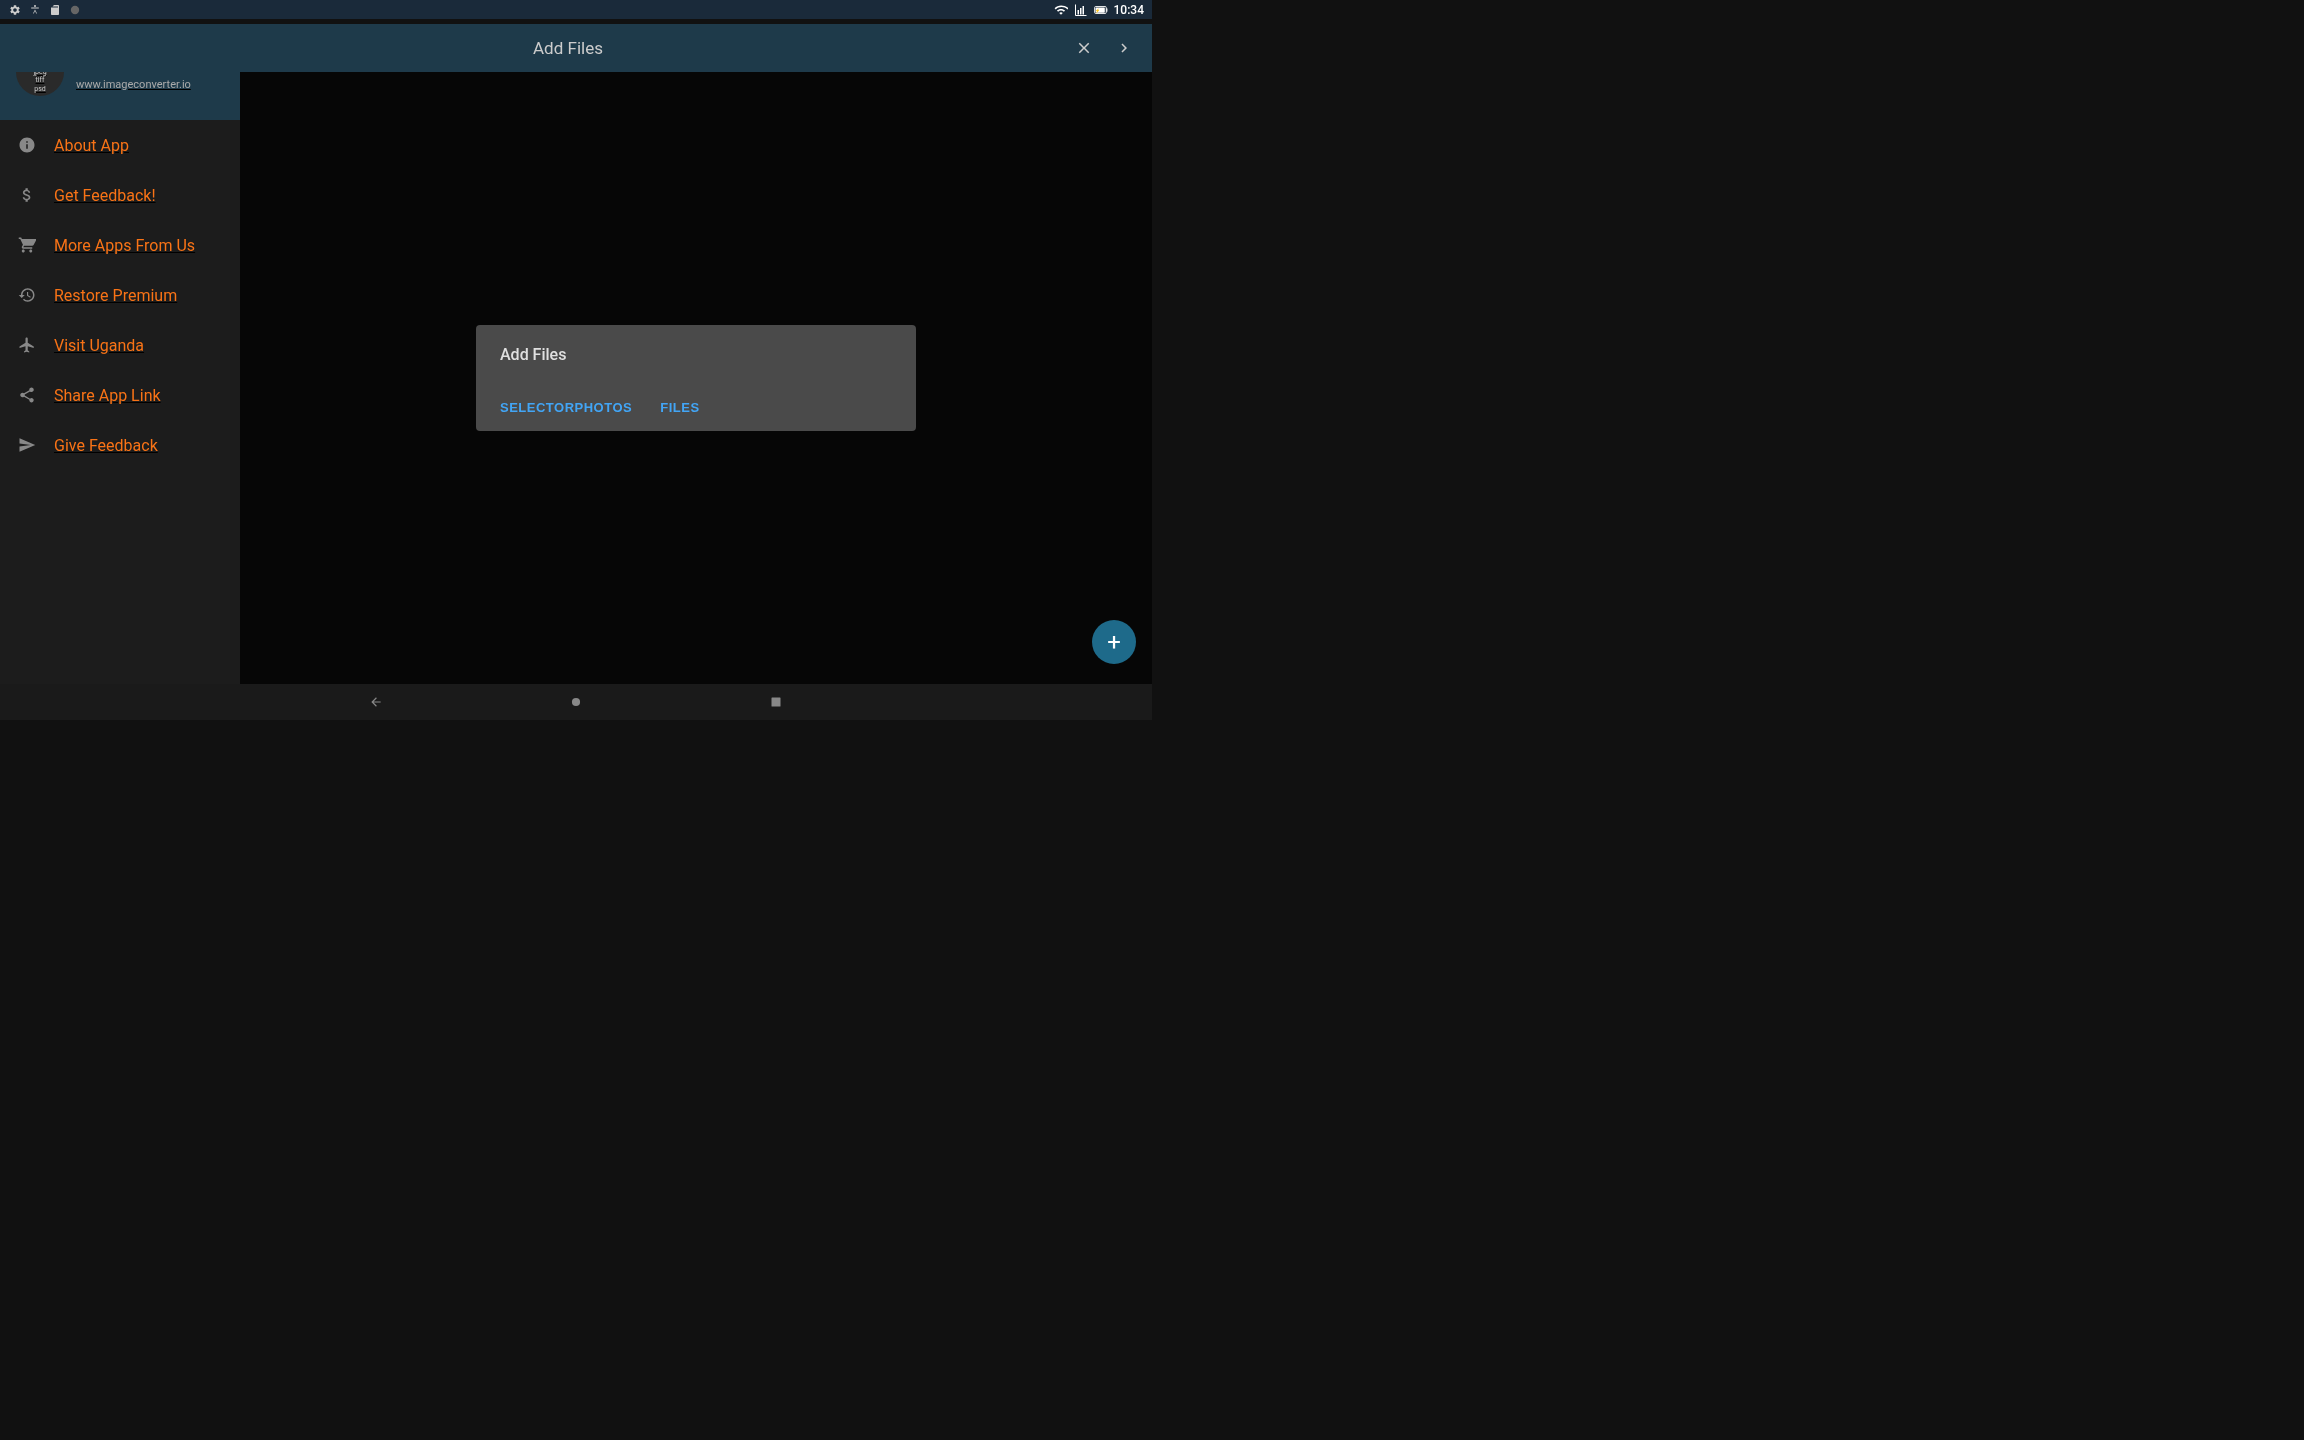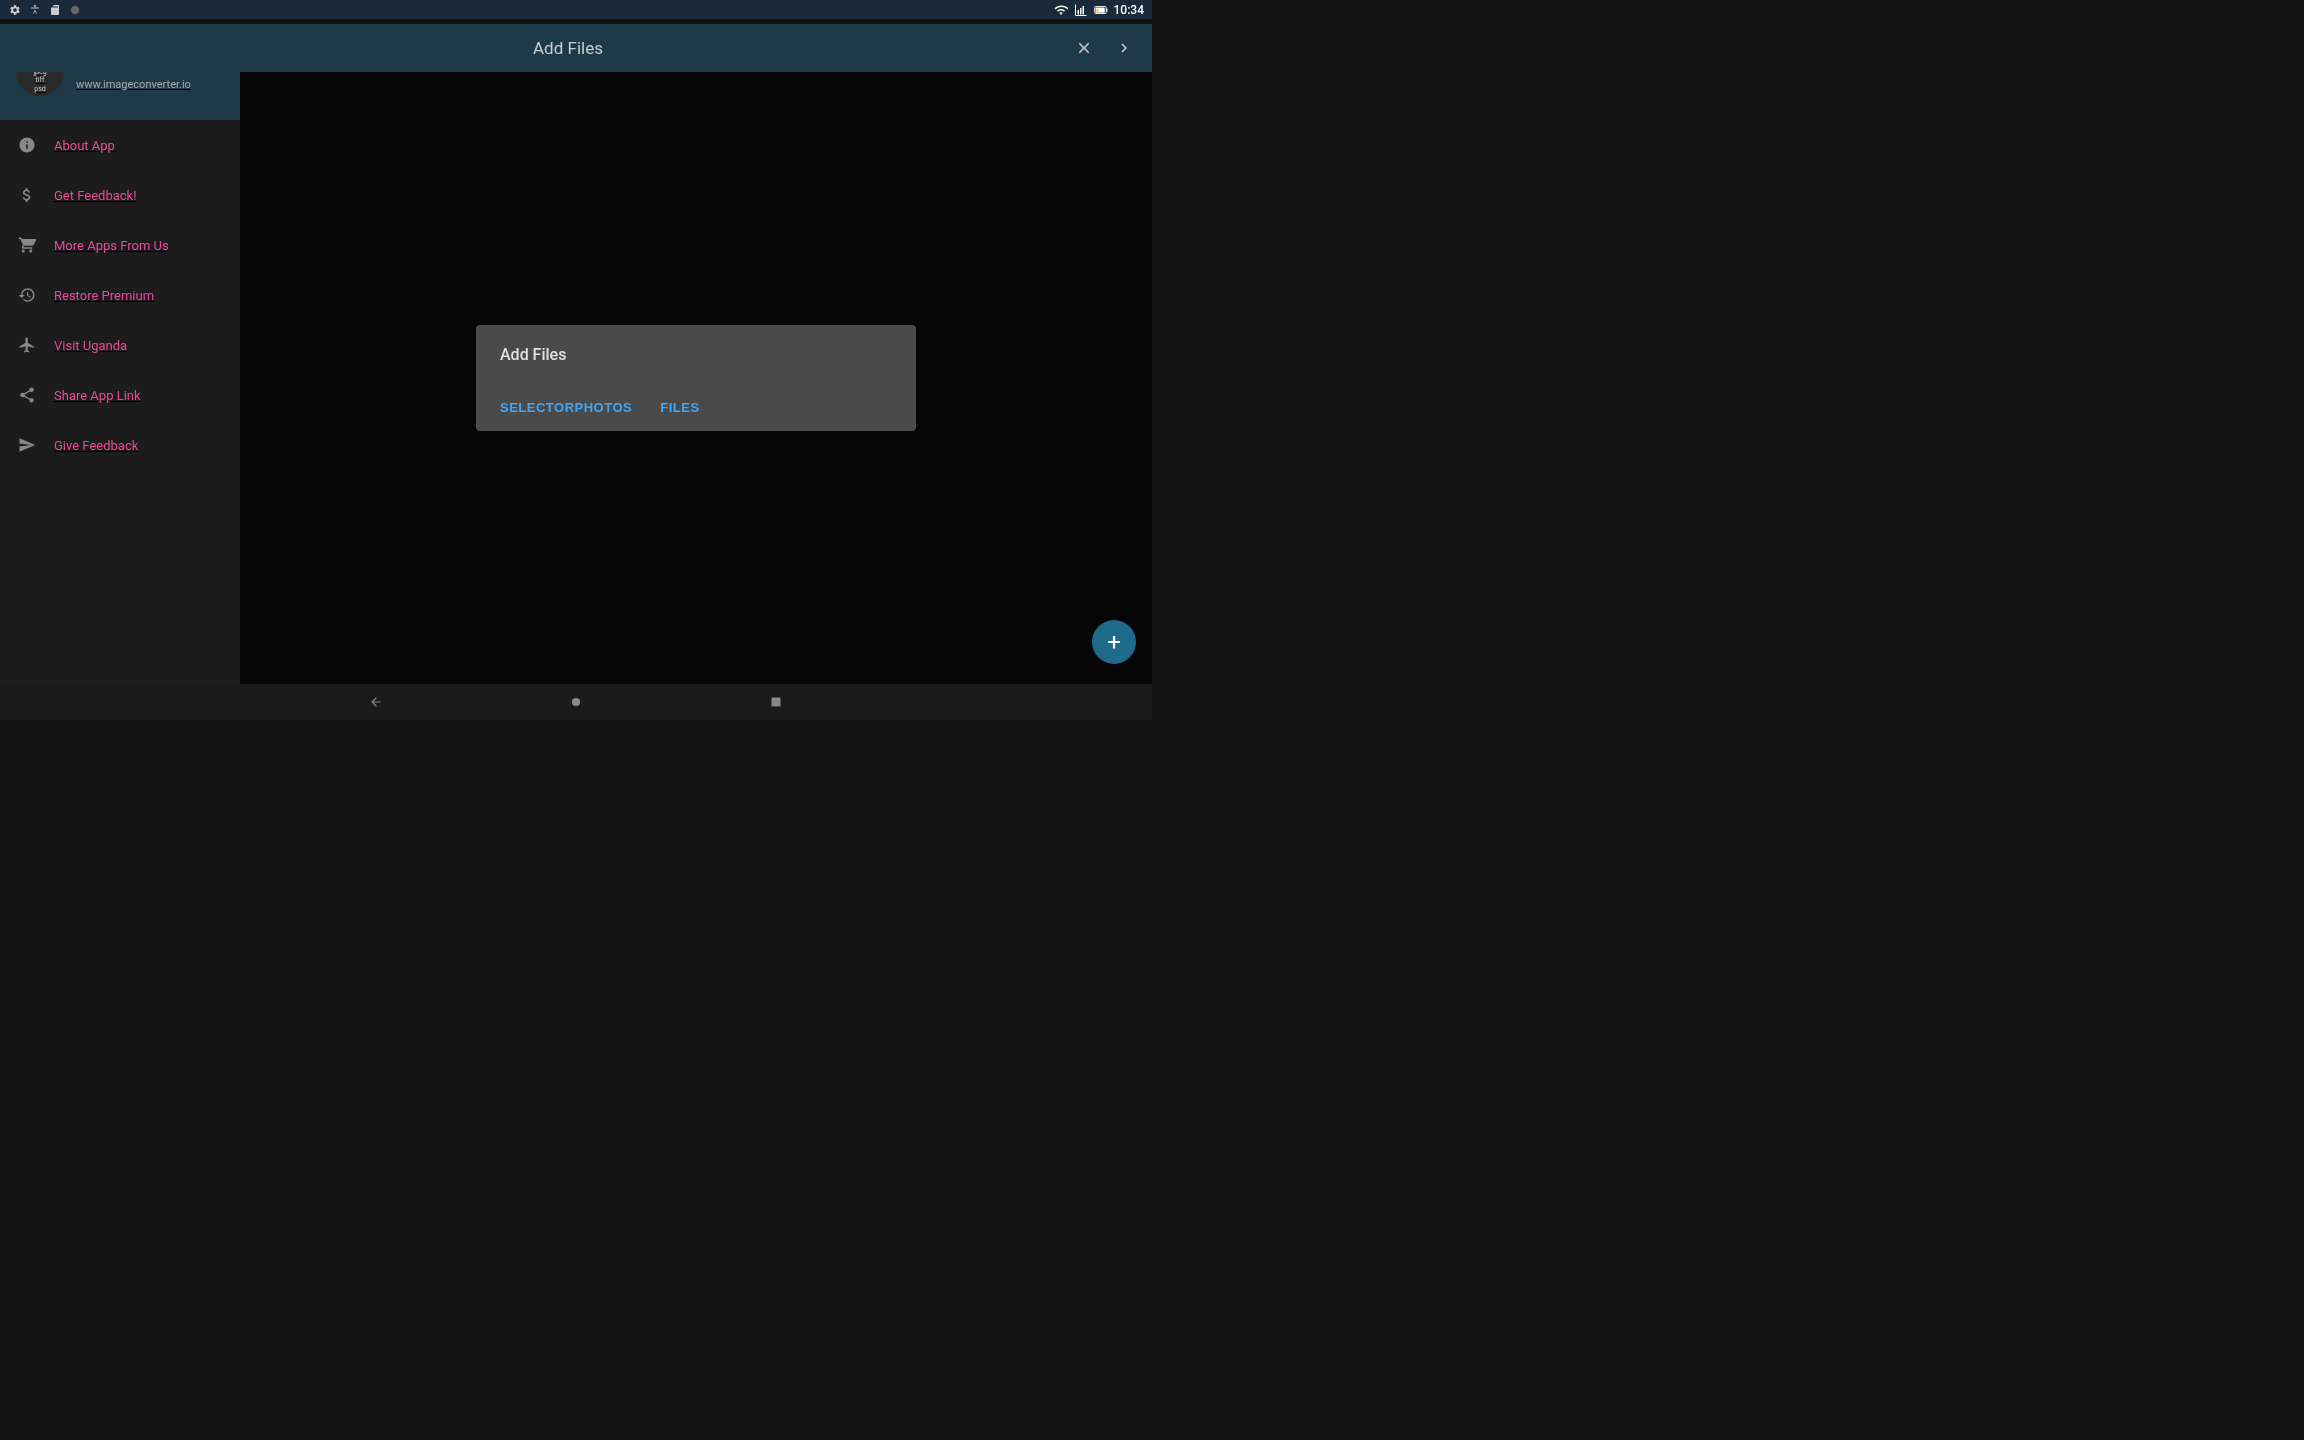--- a/index.html
+++ b/index.html
@@ -148,22 +148,22 @@
     .drawer-item-icon {
       width: 22px;
       height: 22px;
       display: flex;
       align-items: center;
       justify-content: center;
       color: #888888;
       font-size: 16px;
     }
     .drawer-item-label {
-      color: #ec4899;
-      font-size: 13px;
+      color: #f97316;
+      font-size: 16px;
     }
 
     
     .main-content {
       position: absolute;
       top: 72px;
       left: 240px;
       right: 0;
       bottom: 36px;
       background: #111111;

